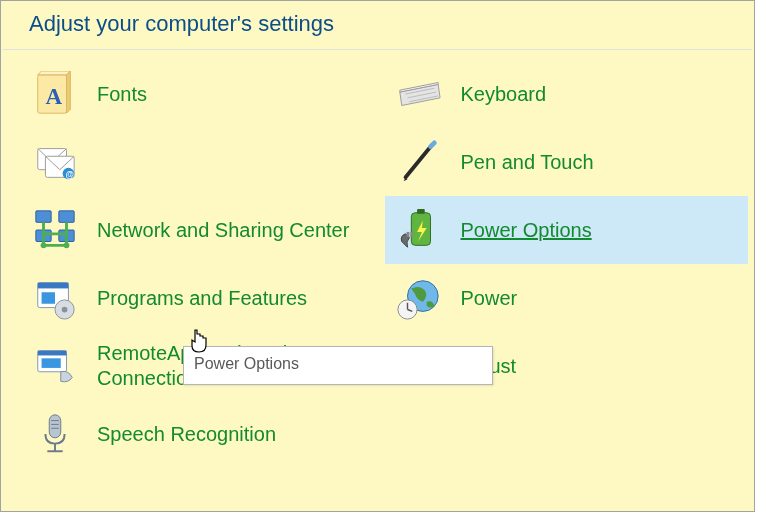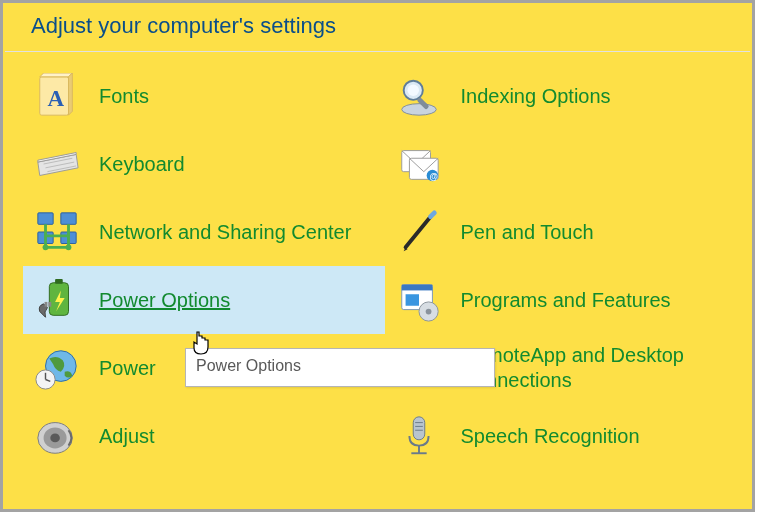--- a/index.html
+++ b/index.html
@@ -7,22 +7,22 @@
     margin: 0;
     font-family: "Segoe UI", Tahoma, sans-serif;
     background: #fff;
     width: 757px;
     height: 514px;
     overflow: hidden;
   }
   .panel {
     width: 755px;
     height: 512px;
-    border: 3px solid #a3a3a3;
-    background: #fde047;
+    border: 1px solid #a3a3a3;
+    background: #fef9c3;
     position: relative;
   }
   .title {
     color: #0a4e8a;
     font-size: 22px;
     font-weight: 400;
     padding: 10px 0 12px 28px;
   }
   .hr {
     border: none;
@@ -103,31 +103,20 @@
         <svg viewBox="0 0 48 48">
           <rect x="6" y="4" width="30" height="40" rx="2" fill="#fde9a6" stroke="#d9b85e"></rect>
           <path d="M6 4 L10 0 L40 0 L36 4 Z" fill="#fff2c8" stroke="#d9b85e"></path>
           <path d="M36 4 L40 0 L40 40 L36 44 Z" fill="#eacb74" stroke="#d9b85e"></path>
           <text x="14" y="34" font-family="Georgia,serif" font-size="24" font-weight="bold" fill="#2a5fb4">A</text>
         </svg>
       </span>
       <span class="label">Fonts</span>
     </div>
 
-    <div class="item">
-      <span class="icon">
-        <svg viewBox="0 0 48 48">
-          <ellipse cx="24" cy="38" rx="18" ry="6" fill="#c9d4df" stroke="#7f8c99"></ellipse>
-          <circle cx="18" cy="18" r="10" fill="#dbe9f4" stroke="#5f7d99" stroke-width="2"></circle>
-          <circle cx="18" cy="18" r="6" fill="#f3f9ff"></circle>
-          <rect x="25" y="25" width="14" height="5" rx="2" transform="rotate(45 25 25)" fill="#7f8c99"></rect>
-        </svg>
-      </span>
-      <span class="label">Indexing Options</span>
-    </div>
 
     <div class="item">
       <span class="icon">
         <svg viewBox="0 0 48 48">
           <path d="M4 22 L44 14 L46 28 L6 36 Z" fill="#e4e4e4" stroke="#9a9a9a"></path>
           <path d="M4 22 L44 14 L44 12 L4 20 Z" fill="#f4f4f4" stroke="#9a9a9a"></path>
           <line x1="10" y1="24" x2="40" y2="18" stroke="#bababa"></line>
           <line x1="12" y1="28" x2="42" y2="22" stroke="#bababa"></line>
           <line x1="14" y1="32" x2="44" y2="26" stroke="#bababa"></line>
         </svg>
@@ -139,48 +128,48 @@
       <span class="icon">
         <svg viewBox="0 0 48 48">
           <rect x="6" y="10" width="30" height="22" rx="2" fill="#fff" stroke="#9a9a9a"></rect>
           <path d="M6 10 L21 24 L36 10" fill="none" stroke="#9a9a9a"></path>
           <rect x="14" y="18" width="30" height="22" rx="2" fill="#fff" stroke="#9a9a9a"></rect>
           <path d="M14 18 L29 32 L44 18" fill="none" stroke="#9a9a9a"></path>
           <circle cx="38" cy="36" r="6" fill="#2a8dd4"></circle>
           <text x="35" y="40" font-size="9" fill="#fff" font-weight="bold">@</text>
         </svg>
       </span>
+    </div>
+
+    <div class="item">
+      <span class="icon">
+        <svg viewBox="0 0 48 48">
+          <path d="M10 40 L36 8" stroke="#2a2a2a" stroke-width="4" stroke-linecap="round"></path>
+          <path d="M36 8 L40 4" stroke="#6ea8e0" stroke-width="5" stroke-linecap="round"></path>
+          <path d="M10 40 L8 44 L12 42 Z" fill="#2a2a2a"></path>
+        </svg>
+      </span>
+      <span class="label">Pen and Touch</span>
     </div>
 
     <div class="item">
       <span class="icon">
         <svg viewBox="0 0 48 48">
           <rect x="4" y="4" width="16" height="12" rx="1" fill="#4d8fd6" stroke="#2b5f9e"></rect>
           <rect x="28" y="4" width="16" height="12" rx="1" fill="#4d8fd6" stroke="#2b5f9e"></rect>
           <rect x="4" y="24" width="16" height="12" rx="1" fill="#4d8fd6" stroke="#2b5f9e"></rect>
           <rect x="28" y="24" width="16" height="12" rx="1" fill="#4d8fd6" stroke="#2b5f9e"></rect>
           <path d="M12 16 L12 40 L36 40 L36 16 M12 28 L36 28" fill="none" stroke="#4caf50" stroke-width="3"></path>
           <circle cx="12" cy="40" r="3" fill="#4caf50"></circle>
           <circle cx="36" cy="40" r="3" fill="#4caf50"></circle>
         </svg>
       </span>
       <span class="label">Network and Sharing Center</span>
     </div>
 
-    <div class="item">
-      <span class="icon">
-        <svg viewBox="0 0 48 48">
-          <path d="M10 40 L36 8" stroke="#2a2a2a" stroke-width="4" stroke-linecap="round"></path>
-          <path d="M36 8 L40 4" stroke="#6ea8e0" stroke-width="5" stroke-linecap="round"></path>
-          <path d="M10 40 L8 44 L12 42 Z" fill="#2a2a2a"></path>
-        </svg>
-      </span>
-      <span class="label">Pen and Touch</span>
-    </div>
-
     <div class="item selected">
       <span class="icon">
         <svg viewBox="0 0 48 48">
           <rect x="16" y="6" width="20" height="34" rx="4" fill="#5fb53f" stroke="#2f6b1f"></rect>
           <rect x="22" y="2" width="8" height="5" rx="1" fill="#2f6b1f"></rect>
           <path d="M28 14 L22 26 L27 26 L23 36 L32 22 L27 22 Z" fill="#fff24a"></path>
           <path d="M6 36 Q4 30 10 28 L14 32 Q10 36 12 42 Z" fill="#6a6a6a" stroke="#3a3a3a"></path>
           <rect x="11" y="26" width="3" height="5" fill="#888"></rect>
           <rect x="15" y="26" width="3" height="5" fill="#888"></rect>
         </svg>

